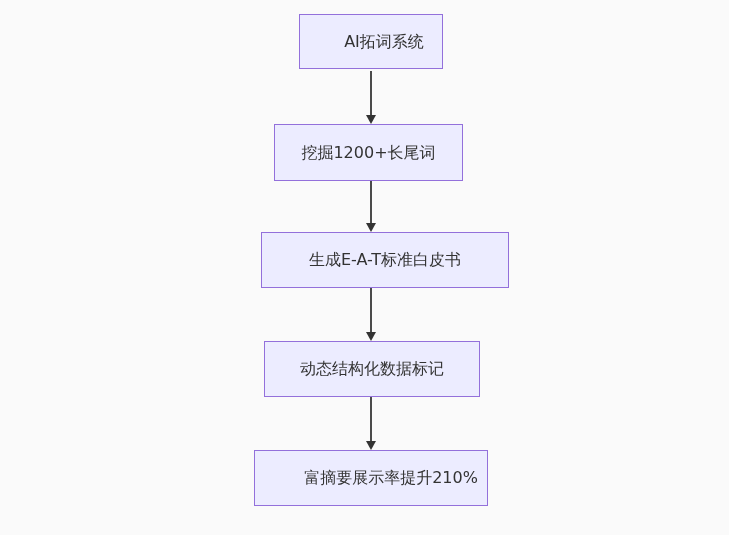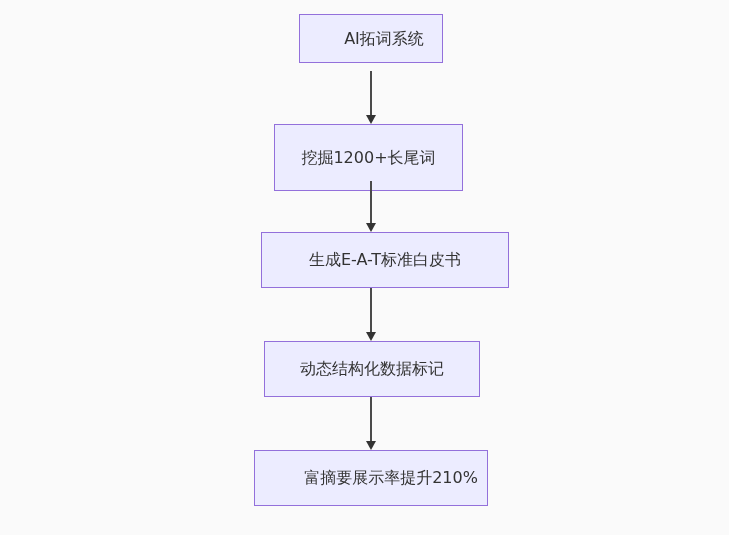--- a/index.html
+++ b/index.html
@@ -21,22 +21,22 @@
     align-items:center;
     justify-content:center;
     background:#ECECFF;
     border:1px solid #9370DB;
     color:#333333;
     font-size:16px;
     line-height:1;
     white-space:nowrap;
     text-align:center;
   }
-  .node-1{left:299px;top:14px;width:144px;height:49px;padding-left:26px;}
-  .node-2{left:274px;top:124px;width:189px;height:67px;}
+  .node-1{left:299px;top:14px;width:144px;height:55px;padding-left:26px;}
+  .node-2{left:274px;top:124px;width:189px;height:57px;}
   .node-3{left:261px;top:232px;width:248px;height:56px;}
   .node-4{left:264px;top:341px;width:216px;height:56px;}
   .node-5{left:254px;top:450px;width:234px;height:56px;padding-left:40px;}
   .edge{
     position:absolute;
     left:366px;
     width:10px;
   }
   .edge-1{top:71px;height:53px;}
   .edge-2{top:181px;height:51px;}

